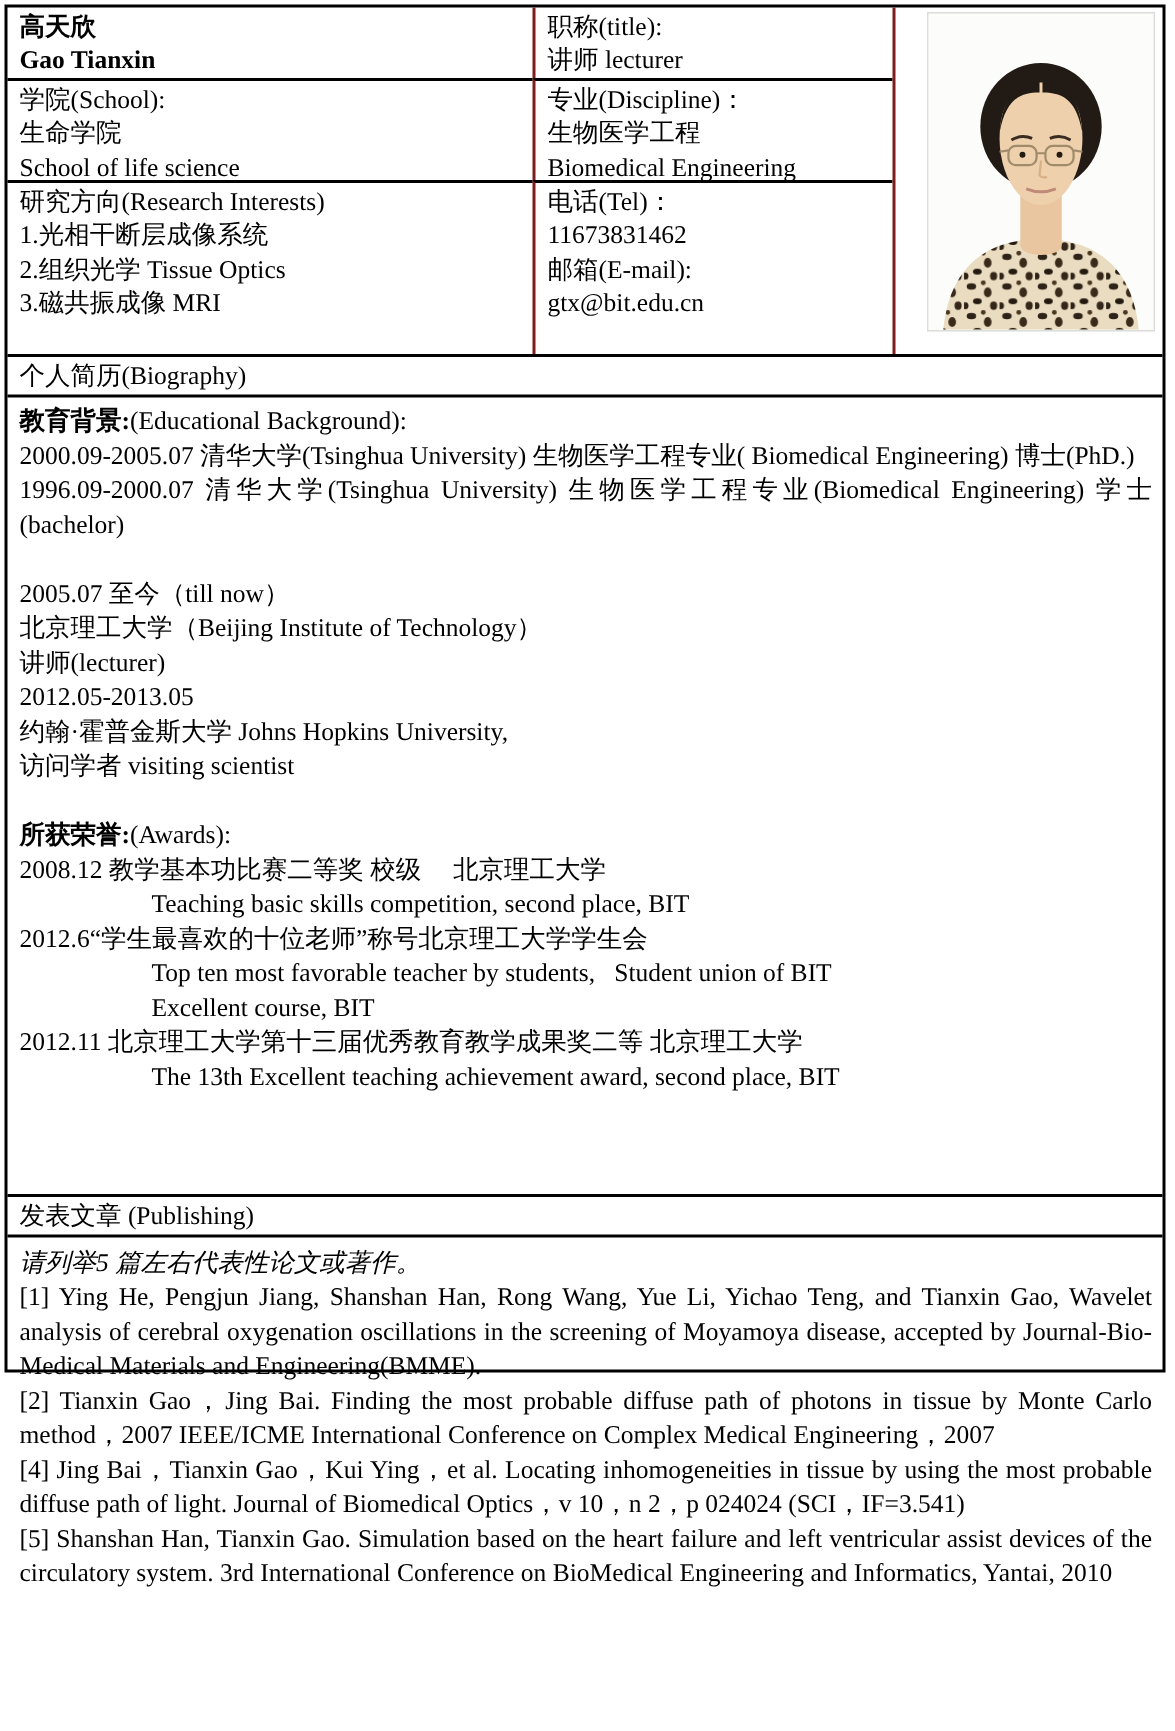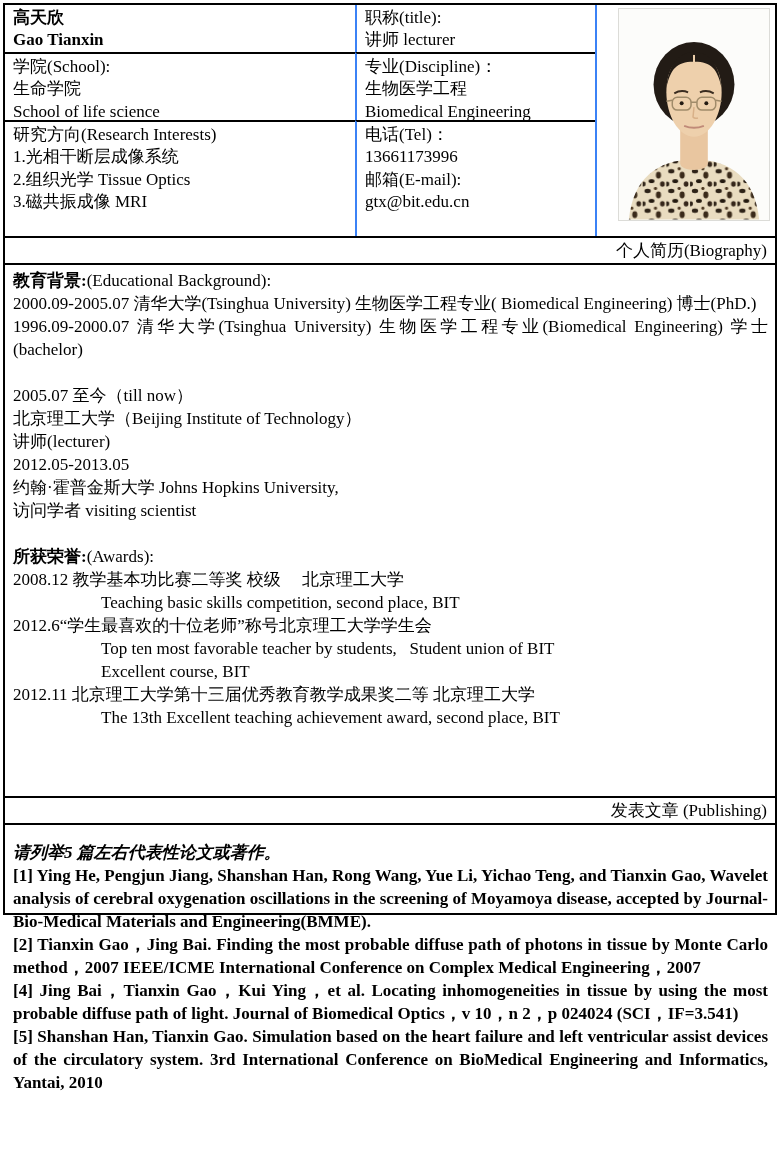--- a/index.html
+++ b/index.html
@@ -17,50 +17,48 @@
     border: 2px solid #000;
     background: #fff;
   }
   
   .top-grid {
     display: grid;
     grid-template-columns: 350px 240px 1fr;
     grid-template-rows: 47px 68px 116px;
   }
   .cell { padding: 2px 8px; line-height: 22.3px; overflow: hidden; }
-  .bdl { border-left: 2px solid #3b82f6; }
+  .bdl { border-left: 2px solid #7f1d1d; }
   .bdt { border-top: 2px solid #000; }
   .c-photo { grid-column: 3; grid-row: 1 / span 3; position: relative; }
   .bold { font-weight: bold; }
   .photo {
     position: absolute; top: 3px; right: 5px;
     width: 152px; height: 213px;
     border: 1px solid #dcdcd8;
     background: #fcfcfb;
   }
   .hrow {
     border-top: 2px solid #000;
     height: 27px; line-height: 24px;
     padding: 1px 8px;
-    text-align: right;
   }
   .bio {
     border-top: 2px solid #000;
     height: 533px;
     padding: 4px 7px 0 8px;
     line-height: 23px;
     overflow: hidden;
   }
   .pub {
     border-top: 2px solid #000;
     height: 313px;
-    padding: 16px 7px 0 8px;
+    padding: 5px 7px 0 8px;
     line-height: 23px;
     overflow: hidden;
-    font-weight: bold;
   }
   p.line { margin: 0; }
   .gap { height: 23px; }
   .just { text-align: justify; }
   .pre { white-space: pre-wrap; }
   .ind { padding-left: 88px; }
   .italic { font-style: italic; }
 </style>
 </head>
 <body>
@@ -134,21 +132,21 @@
 
     <div class="cell bdt">
       <div>研究方向(Research Interests)</div>
       <div>1.光相干断层成像系统</div>
       <div>2.组织光学 Tissue Optics</div>
       <div>3.磁共振成像 MRI</div>
     </div>
 
     <div class="cell bdl bdt">
       <div>电话(Tel)：</div>
-      <div>13661173996</div>
+      <div>11673831462</div>
       <div>邮箱(E-mail):</div>
       <div>gtx@bit.edu.cn</div>
     </div>
   </div>
 
   <div class="hrow">
     <span>个人简历(Biography)</span>
   </div>
 
   <div class="bio">

